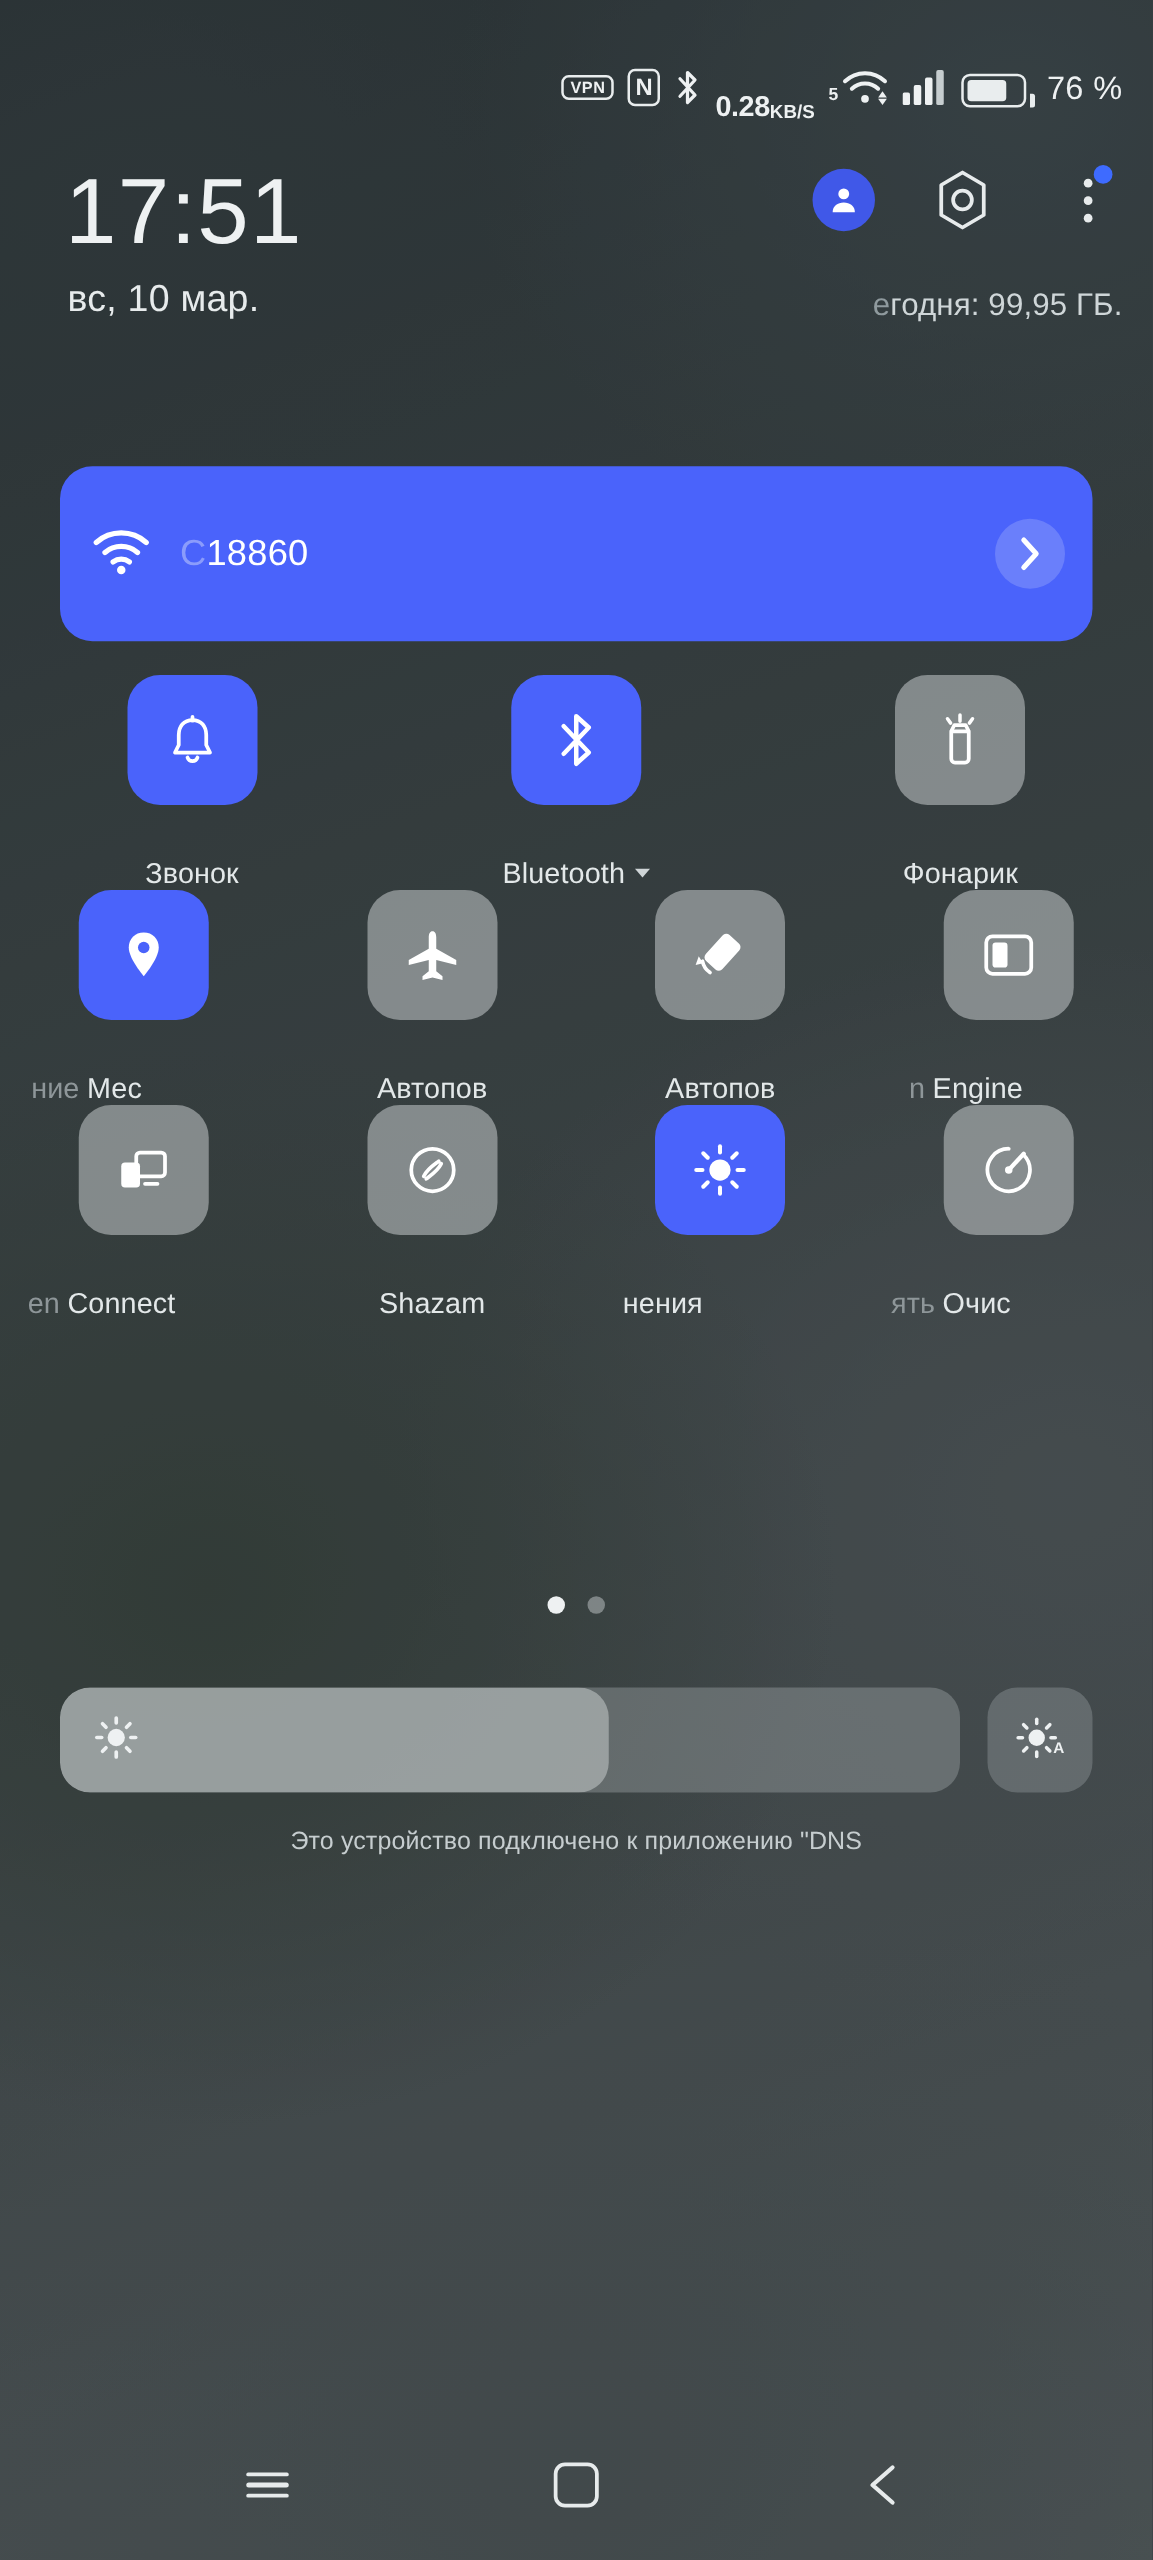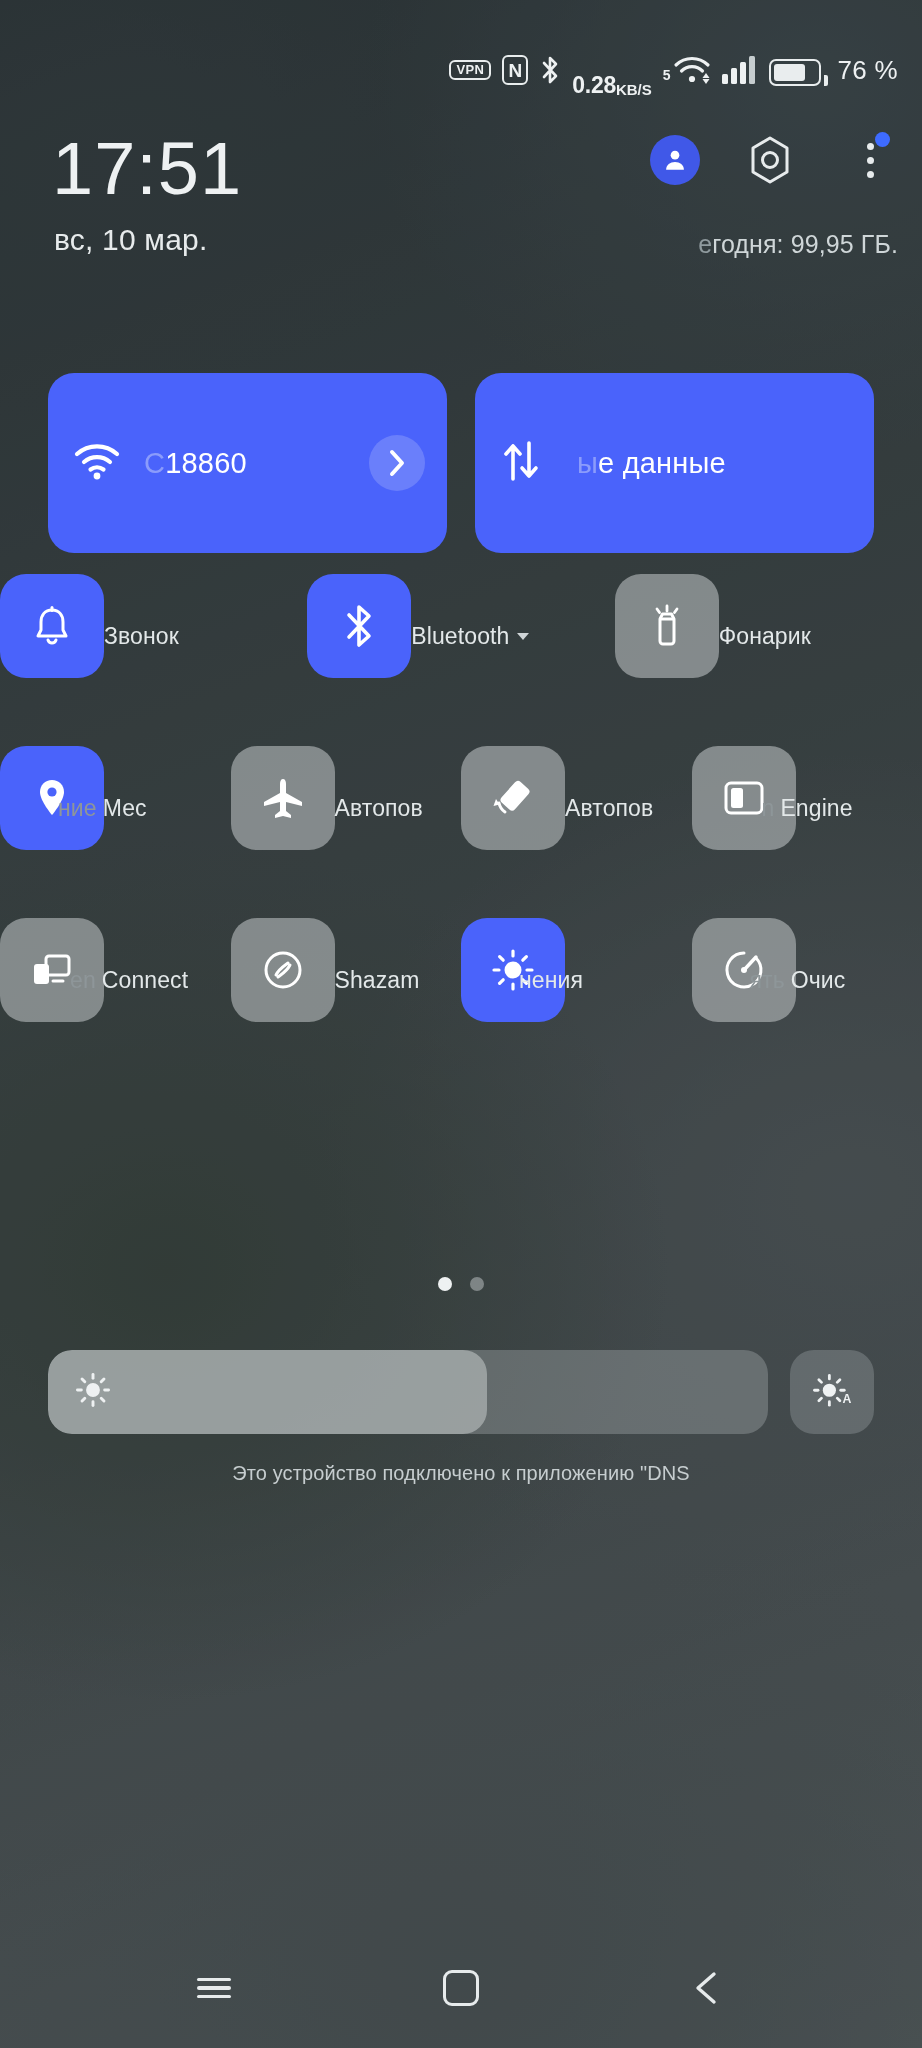--- a/index.html
+++ b/index.html
@@ -92,21 +92,21 @@
   }
   .usage-text {
     position:absolute; right:24px; top:104px;
     font-size:25px; color:#cfd6d8; letter-spacing:.1px;
   }
   .usage-text .faded { color:#8f9a9e; }
 
   
   .wide-row {
     position:absolute; top:373px; left:48px; right:48px;
-    display:flex; gap:28px; height:180px;
+    display:flex; gap:28px; height:140px;
   }
   .wide-tile {
     flex:1; border-radius:26px; background:#4a63fb;
     display:flex; align-items:center; padding:0 26px;
     position:relative; overflow:hidden;
   }
   .wide-tile .wt-label {
     font-size:29px; color:#fff; font-weight:500; margin-left:24px; letter-spacing:.2px;
     white-space:nowrap;
   }
@@ -116,22 +116,23 @@
     width:56px; height:56px; border-radius:50%;
     background:rgba(255,255,255,0.18);
     display:flex; align-items:center; justify-content:center;
   }
   .tile-mobile .wt-label { margin-left:36px; }
 
   
   .grid { position:absolute; left:0; right:0; top:540px; }
   .grid-row { display:flex; height:172px; position:relative; }
   .cell {
-    flex:1; display:flex; align-items:center;
+    flex:1; display:flex; flex-direction:column; align-items:center;
     position:relative;
+    justify-content:space-between;
   }
   .tile-sq {
     width:104px; height:104px; border-radius:26px;
     display:flex; align-items:center; justify-content:center;
   }
   .tile-on  { background:#4a63fb; }
   .tile-off { background:rgba(180,186,188,0.62); }
   .tile-label {
     margin-top:21px; font-size:23px; color:#e3e8e9; white-space:nowrap;
     letter-spacing:.1px; display:flex; align-items:center; gap:6px;
@@ -292,29 +293,20 @@
         </svg>
       </span>
       <span class="wt-label"><span class="ghost">C</span><span>18860</span></span>
       <span class="chev-btn">
         <svg width="22" height="30" viewBox="0 0 22 30">
           <path d="M6 4 L16 15 L6 26" fill="none" stroke="#fff" stroke-width="4" stroke-linecap="round" stroke-linejoin="round"></path>
         </svg>
       </span>
     </div>
 
-    <div class="wide-tile tile-mobile">
-      <span>
-        <svg width="40" height="44" viewBox="0 0 40 44">
-          <path d="M12 40 L12 7 M12 7 L5 15 M12 7 L19 15" fill="none" stroke="#fff" stroke-width="3.6" stroke-linecap="round" stroke-linejoin="round"></path>
-          <path d="M28 4 L28 37 M28 37 L21 29 M28 37 L35 29" fill="none" stroke="#fff" stroke-width="3.6" stroke-linecap="round" stroke-linejoin="round"></path>
-        </svg>
-      </span>
-      <span class="wt-label"><span class="ghost">ы</span><span>е данные</span></span>
-    </div>
   </div>
 
   <div class="grid">
 
     <div class="grid-row">
 
       <div class="cell">
         <div class="tile-sq tile-on">
           <svg width="40" height="44" viewBox="0 0 40 44">
             <path d="M20 6 C13 6 9 11 9 18 v8 l-3 6 h28 l-3-6 v-8 c0-7-4-12-11-12z" fill="none" stroke="#fff" stroke-width="3" stroke-linejoin="round"></path>

